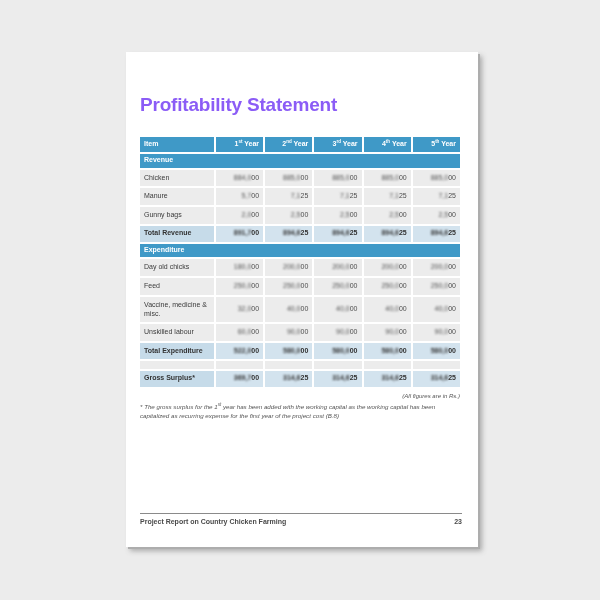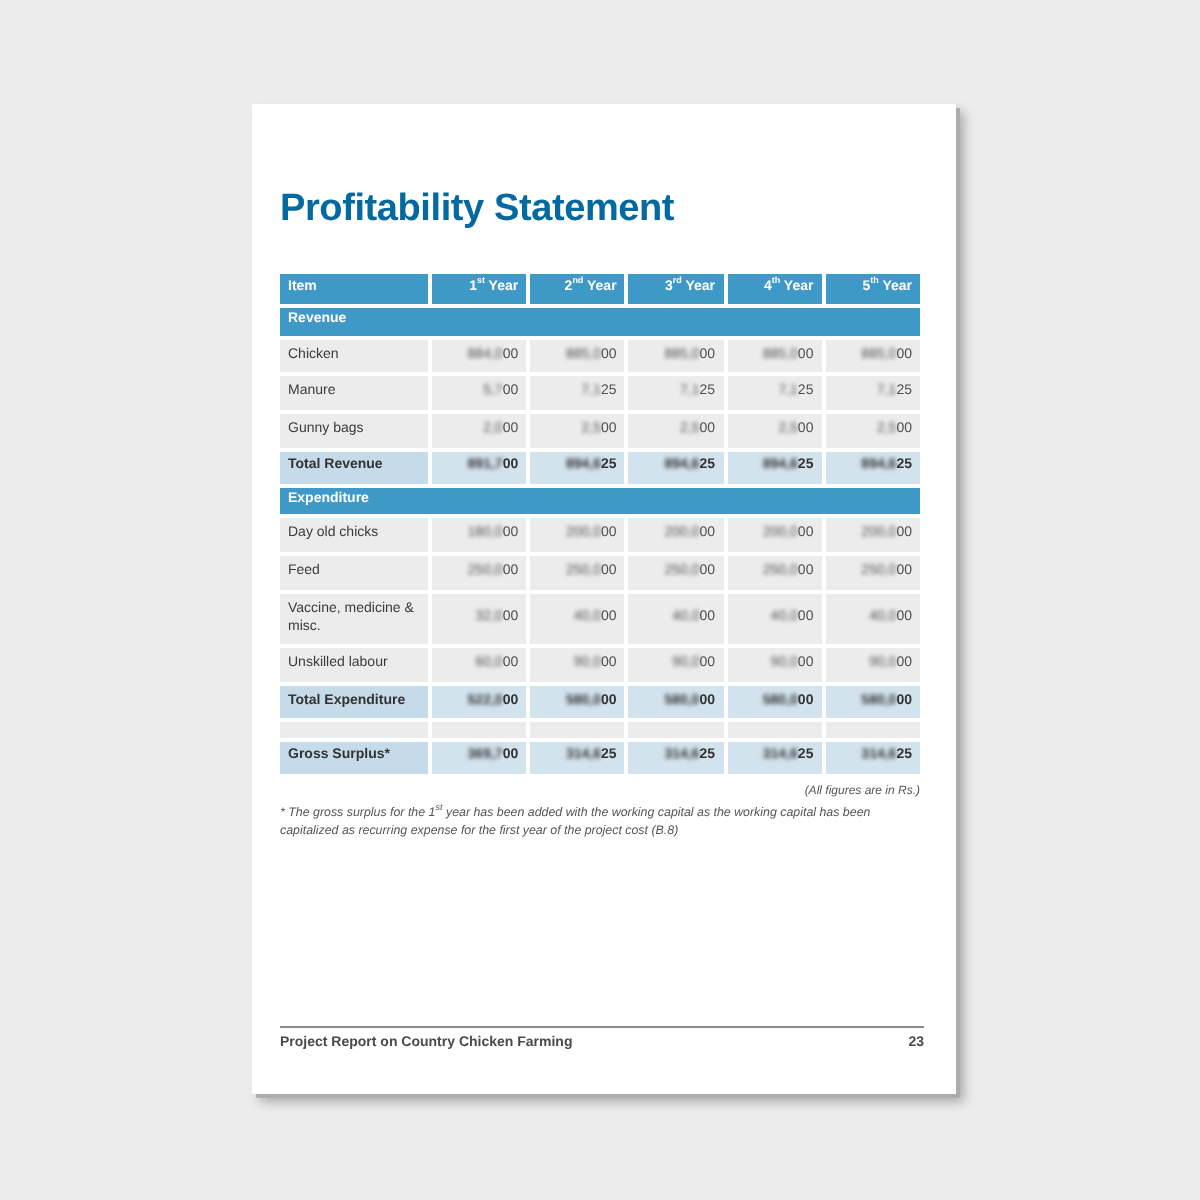--- a/index.html
+++ b/index.html
@@ -58,21 +58,21 @@
     border-top:1px solid #8a8a8a;padding-top:4px;
     display:flex;justify-content:space-between;align-items:baseline;
     font-size:7px;font-weight:bold;color:#4a4a4a;
   }
 </style>
 </head>
 <body>
 
 <div class="page">
 
-  <h1 class="page-title" style="color: #0369a1;">Profitability Statement</h1>
+  <h1 class="page-title" style="color: #8b5cf6;">Profitability Statement</h1>
 
   <table class="ptable" id="ptable">
     <colgroup>
       <col class="c-item">
         <col class="c-year">
         <col class="c-year">
         <col class="c-year">
         <col class="c-year">
         <col class="c-year">
     </colgroup>

